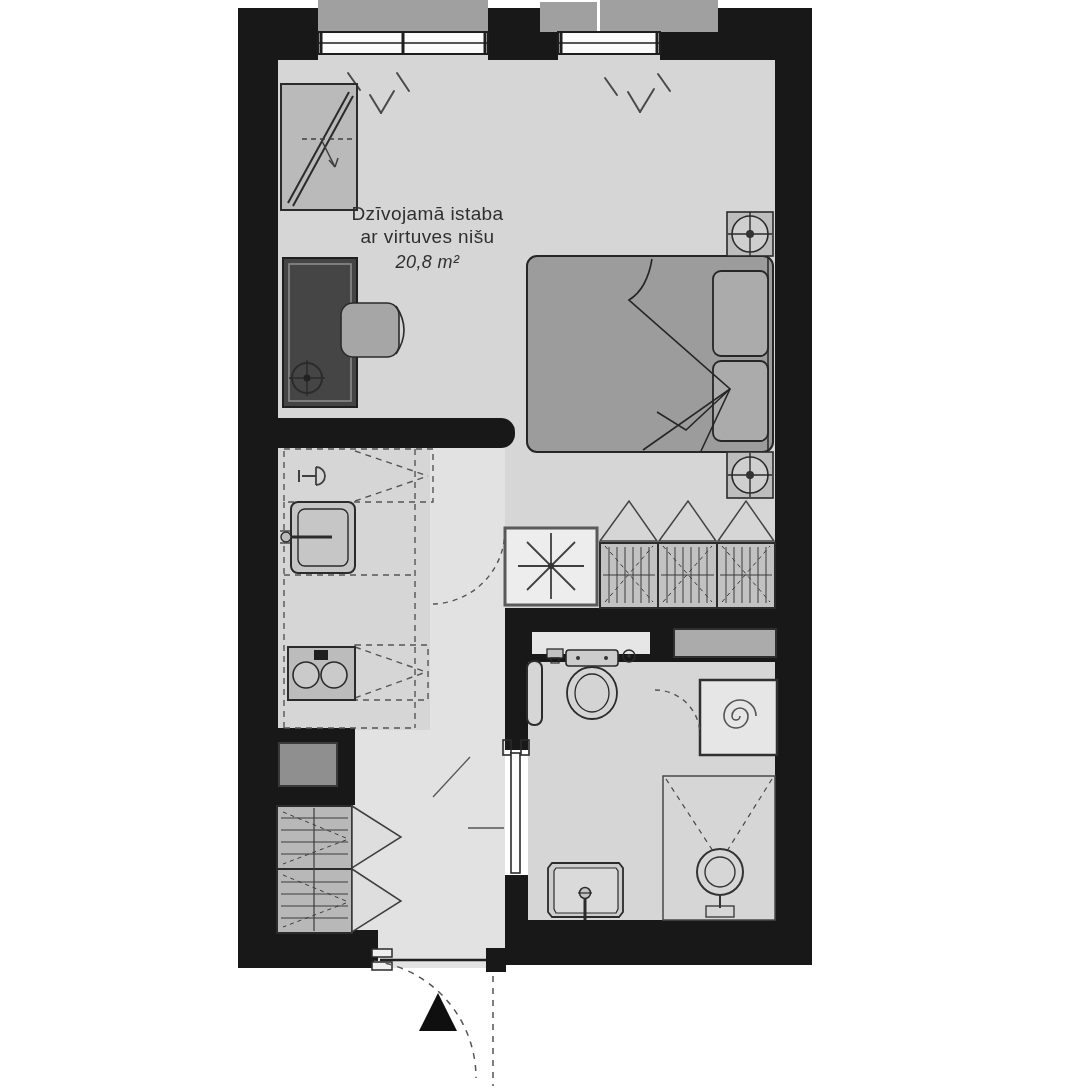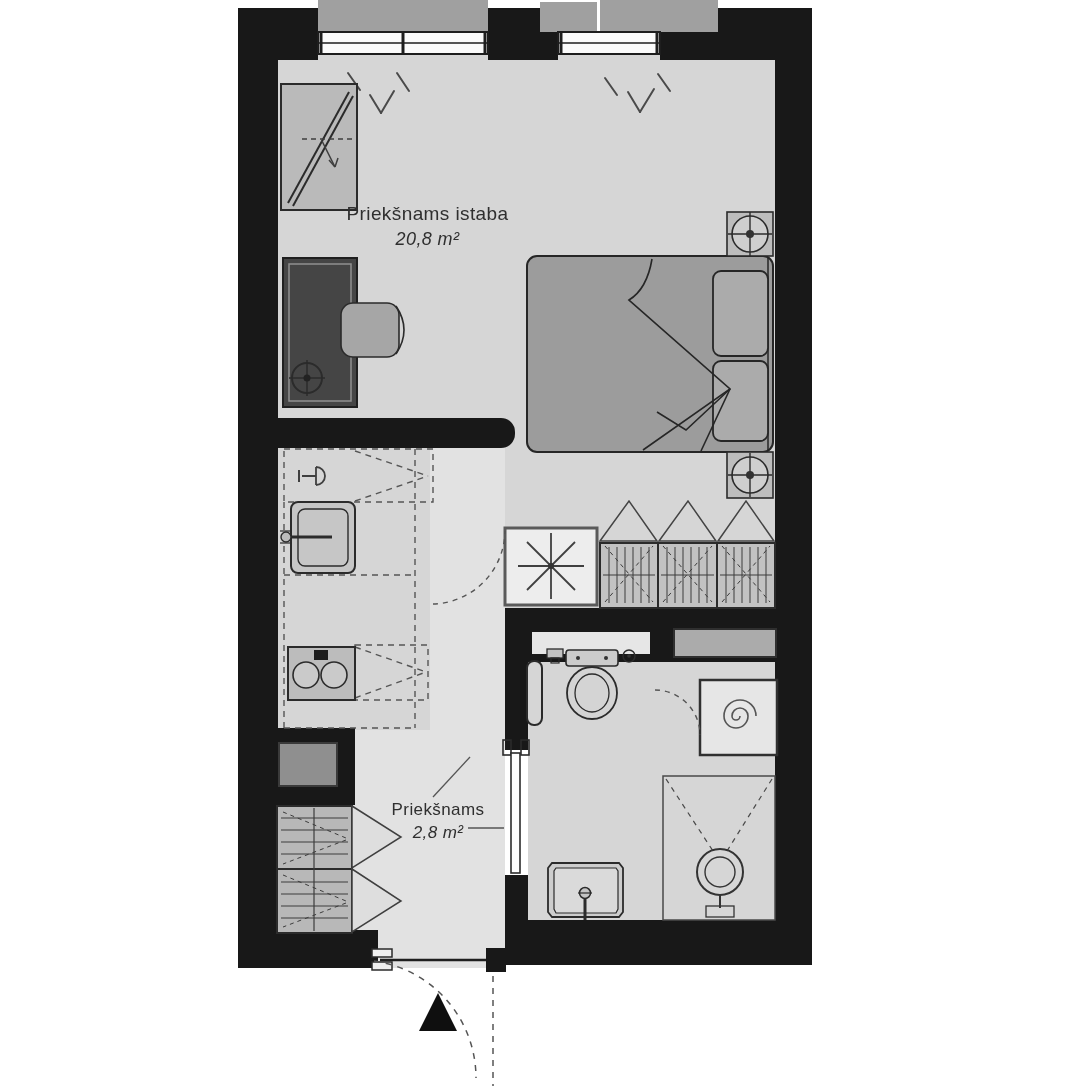--- a/index.html
+++ b/index.html
@@ -295,23 +295,20 @@
       <path d="M 374,961 A 118 118 0 0 1 476,1078" fill="none" stroke="#555" stroke-width="1.5" stroke-dasharray="6 6"></path>
       <line x1="493" y1="976" x2="493" y2="1086" stroke="#555" stroke-width="1.5" stroke-dasharray="6 6"></line>
       <polygon points="438,993 419,1031 457,1031" fill="#0f0f0f"></polygon>
     </g>
 
     <line x1="433" y1="797" x2="470" y2="757" stroke="#555" stroke-width="1.3"></line>
     <line x1="468" y1="828" x2="504" y2="828" stroke="#555" stroke-width="1.3"></line>
   </svg>
 
   <div class="room-label" style="left:320px;top:202px;width:215px;">
-    <div class="l1">Priekšnams istaba</div>
+    <div class="l1">Dzīvojamā istaba</div>
+    <div class="l2">ar virtuves nišu</div>
     <div class="area">20,8 m²</div>
   </div>
 
-  <div class="room-label small" style="left:368px;top:799px;width:140px;">
-    <div class="l1">Priekšnams</div>
-    <div class="area">2,8 m²</div>
-  </div>
 
 
 </div>
 
 </body></html>

